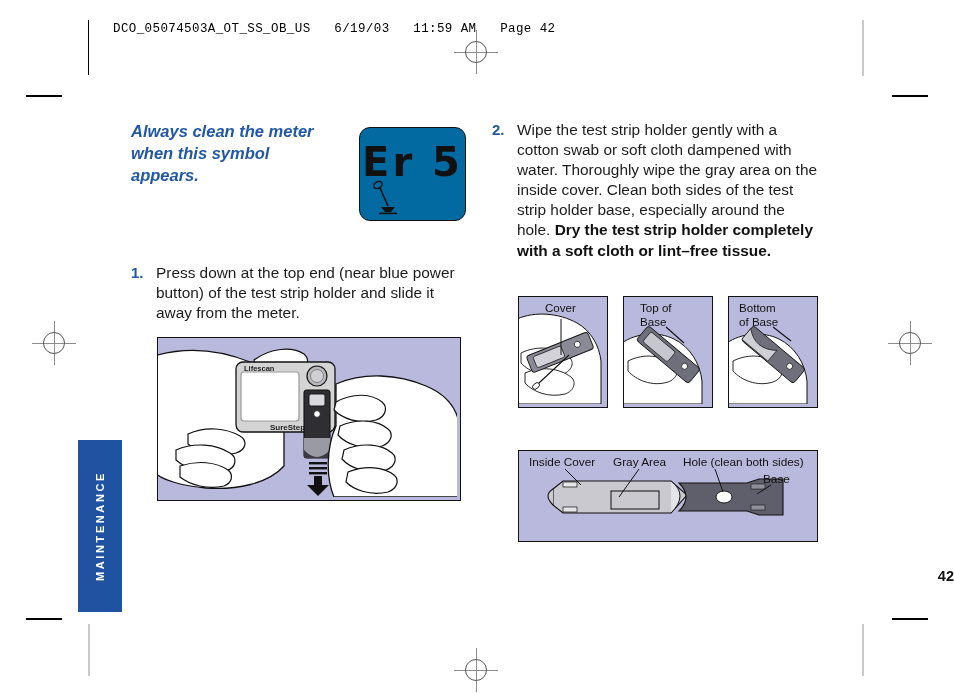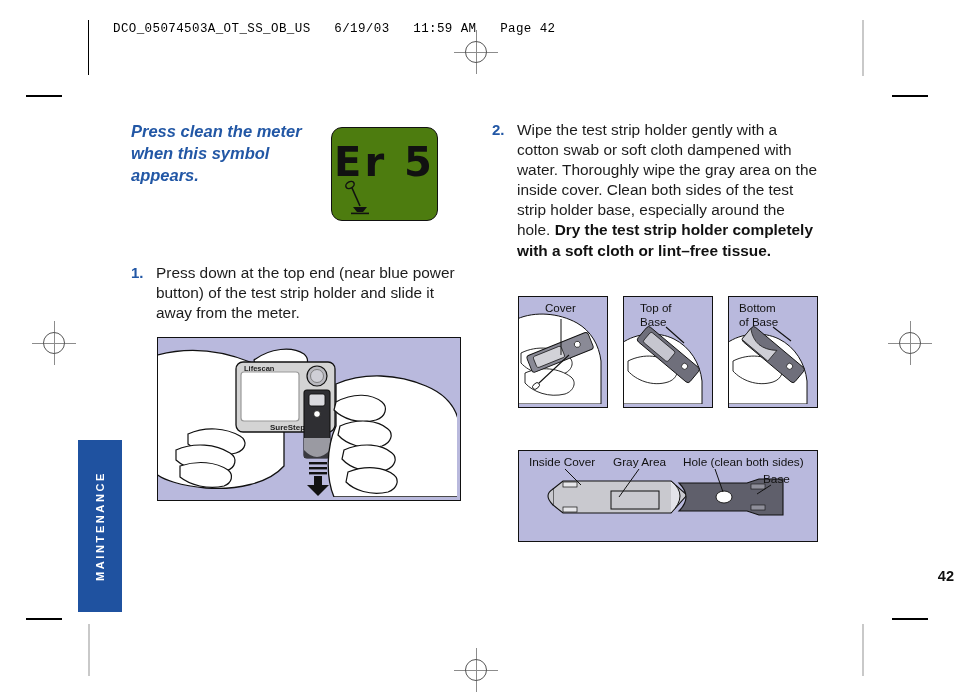--- a/index.html
+++ b/index.html
@@ -118,27 +118,27 @@
     font-weight: bold;
     font-style: italic;
     font-size: 16.5px;
     line-height: 1.34;
     width: 205px;
   }
 
   
   .lcd-box {
     position: absolute;
-    left: 200px;
+    left: 228px;
     top: 7px;
     width: 105px;
     height: 92px;
     border: 1.6px solid #111;
     border-radius: 11px;
-    background: #4d7c0f;
+    background: #0369a1;
     text-decoration: underline;
   }
   .lcd-text {
     position: absolute;
     left: 0; right: 0;
     top: 14px;
     text-align: center;
     font-family: "DejaVu Sans", sans-serif;
     font-weight: bold;
     font-size: 40px;
@@ -268,21 +268,21 @@
       <div class="vl"></div>
       <div class="circ"></div>
   </div>
 
   <div class="side-tab">
     <span>MAINTENANCE</span>
   </div>
 
   <div class="col-left">
 
-    <div class="lead-head">Press clean the meter when this symbol appears.</div>
+    <div class="lead-head">Always clean the meter when this symbol appears.</div>
 
     <div class="lcd-box">
       <div class="lcd-text">Er 5</div>
       <svg class="lcd-swab" viewBox="0 0 34 36">
         <ellipse cx="9" cy="6" rx="4.4" ry="3.2" transform="rotate(-28 9 6)" fill="none" stroke="#111" stroke-width="1.5"></ellipse>
         <line x1="11" y1="9" x2="19" y2="27" stroke="#111" stroke-width="1.6"></line>
         <path d="M12 28 L26 28 L22 33 L16 33 Z" fill="#111"></path>
         <line x1="10" y1="34.4" x2="28" y2="34.4" stroke="#111" stroke-width="1.6"></line>
       </svg>
     </div>

